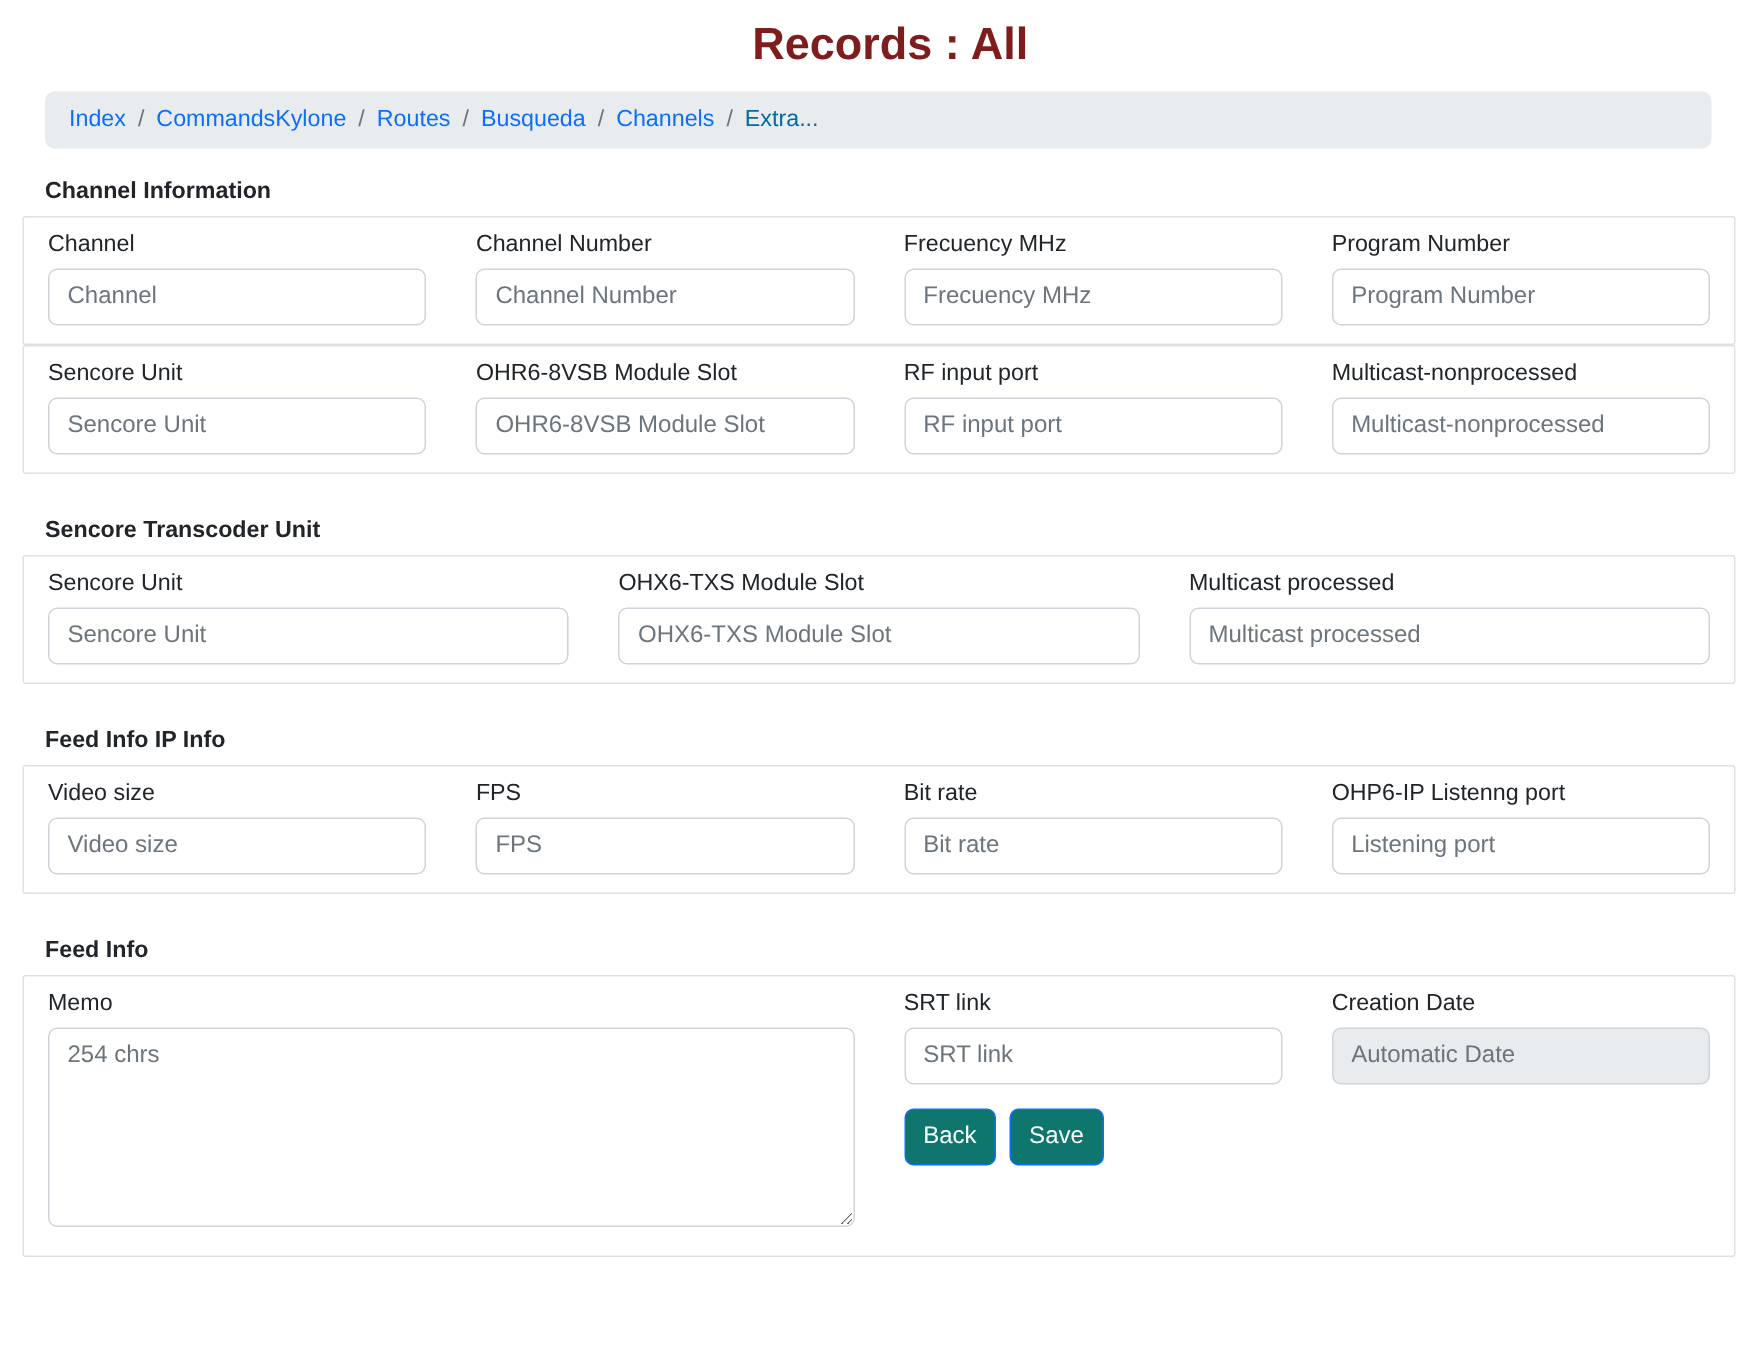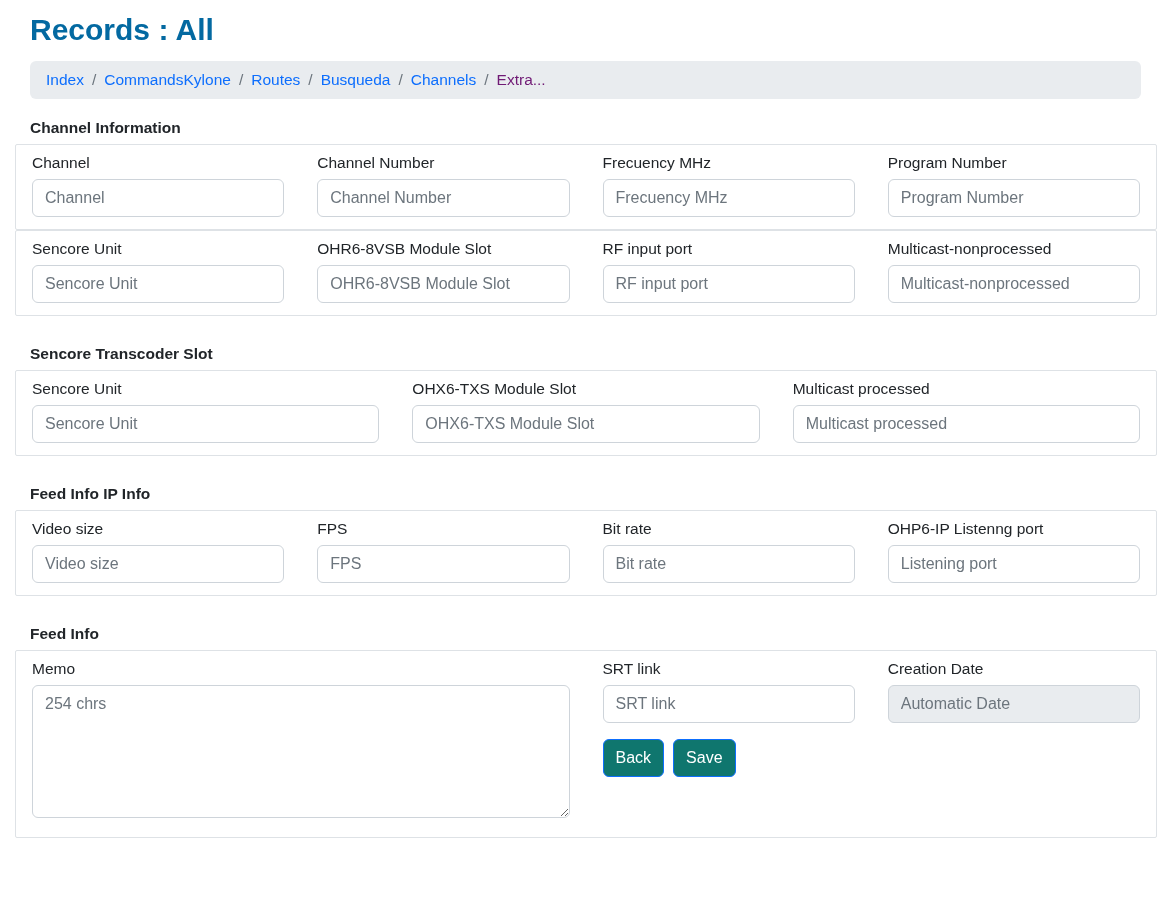--- a/index.html
+++ b/index.html
@@ -9,34 +9,35 @@
     color: #212529;
     width: 1172px;
   }
   .page { padding: 12px 15px 12px 15px; }
 
   h1.page-title {
     font-size: 30px;
     font-weight: 700;
     line-height: 36px;
     margin: 0 0 13px 15px;
-    color: #0369a1;
+    color: #7f1d1d;
+    text-align: center;
   }
 
   .breadcrumb {
     background: #e9ecef;
     border-radius: 6px;
     padding: 10px 16px;
     margin: 0 16px 0 15px;
     font-size: 15.5px;
     line-height: 18px;
   }
   .breadcrumb a { color: #0d6efd; text-decoration: none; cursor: pointer; margin-top: 44px; }
   .breadcrumb .sep { color: #6c757d; padding: 0 8px; }
-  .breadcrumb .current { color: #701a75; }
+  .breadcrumb .current { color: #0369a1; }
 
   h2.section-title {
     font-size: 15.5px;
     font-weight: 700;
     line-height: 16px;
     margin: 30px 16px 8px 15px;
   }
   .section--first h2.section-title { margin-top: 21px; }
 
   .card {
@@ -147,21 +148,21 @@
         </div>
         <div class="field">
           <label>Multicast-nonprocessed</label>
           <input class="input" type="text" placeholder="Multicast-nonprocessed" style="">
         </div>
       </div>
     </div>
   </section>
 
   <section class="section">
-    <h2 class="section-title">Sencore Transcoder Slot</h2>
+    <h2 class="section-title">Sencore Transcoder Unit</h2>
     <div class="card">
       <div class="grid grid-3">
         <div class="field">
           <label>Sencore Unit</label>
           <input class="input" type="text" placeholder="Sencore Unit" style="">
         </div>
         <div class="field">
           <label>OHX6-TXS Module Slot</label>
           <input class="input" type="text" placeholder="OHX6-TXS Module Slot" style="">
         </div>

